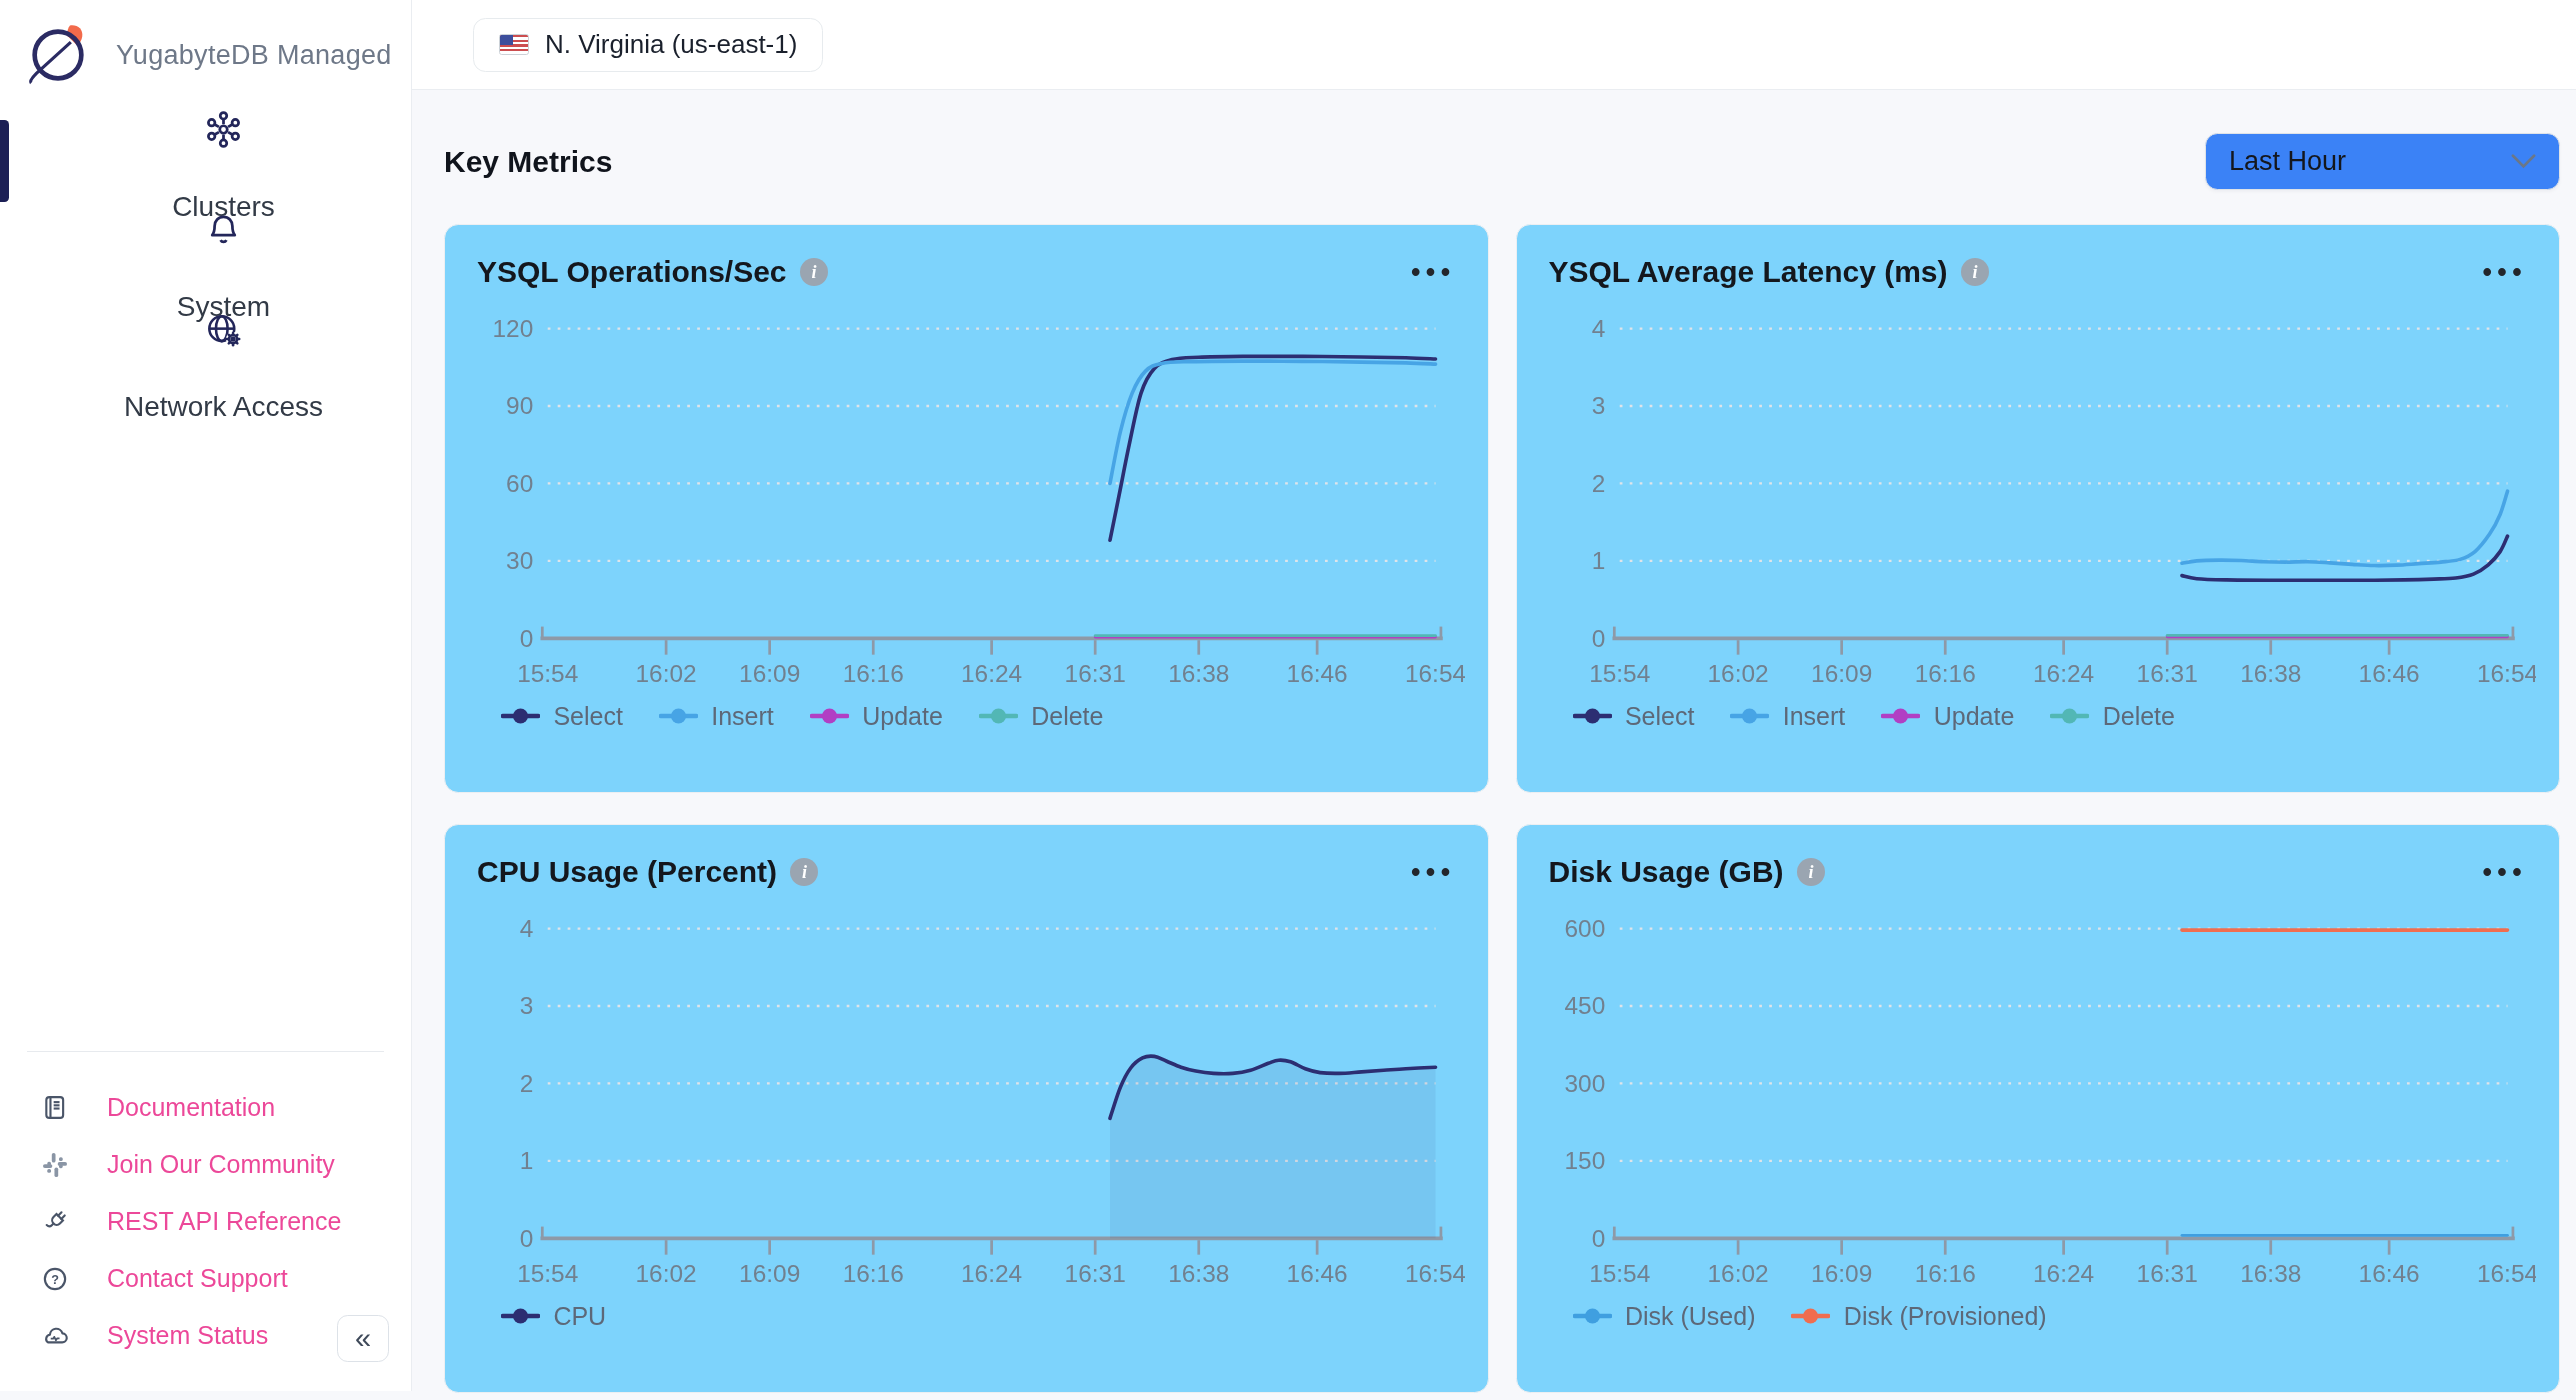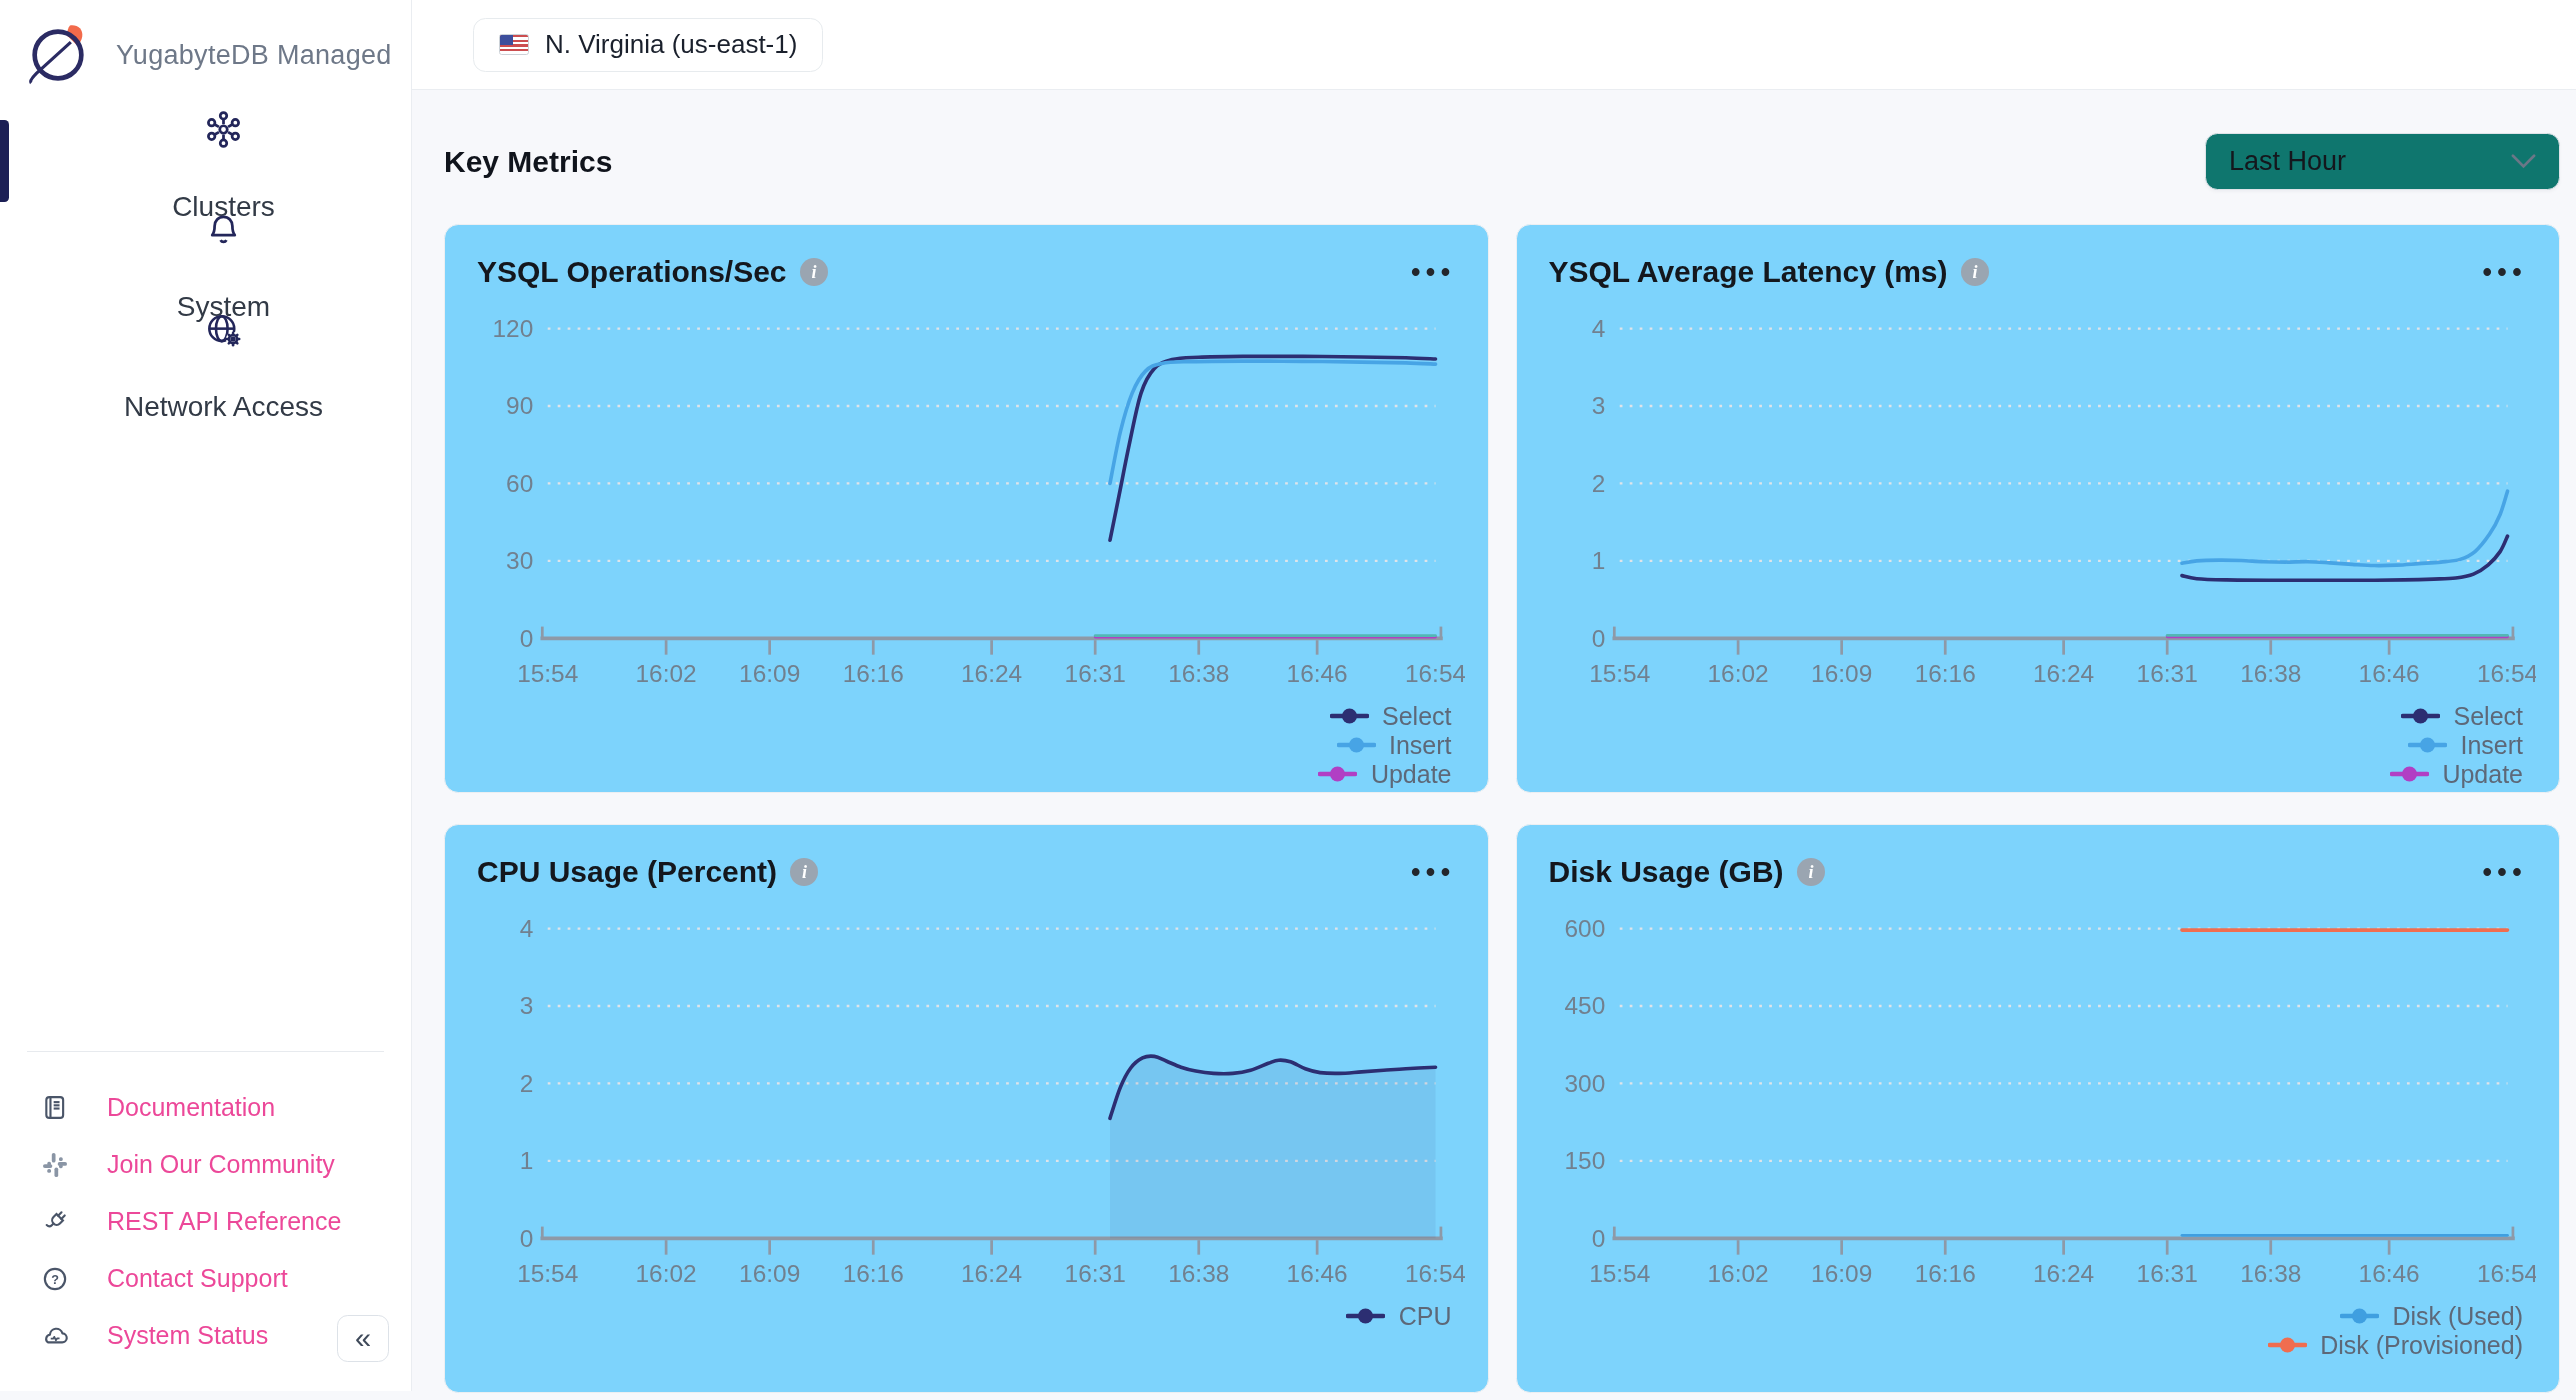--- a/index.html
+++ b/index.html
@@ -32,35 +32,35 @@
     background:#fff; border:1.8px solid #e7ebee; border-radius:12.5px; font-size:26px;
     color:#1a202c; cursor:pointer; }
   .flag { width:30px; height:20.6px; border-radius:2.7px; border:0.9px solid #ccd2d8; position:relative;
     background:repeating-linear-gradient(180deg,#cc4e50 0 2.3px,#fff 2.3px 4.7px); overflow:hidden; }
   .flag::after { content:""; position:absolute; left:0; top:0; width:12.5px; height:10px; background:#3d4e9c; }
 
   .content { padding:43px 16px 0 32px; }
   .metrics-head { display:flex; align-items:center; justify-content:space-between; height:57px; }
   .metrics-title { font-size:30px; font-weight:700; color:#10141c; }
   .select { display:flex; align-items:center; justify-content:space-between; width:355px; height:57px;
-    background:#0f766e; border:1.8px solid #dfe3e8; border-radius:12.5px; padding:0 23px;
+    background:#3b82f6; border:1.8px solid #dfe3e8; border-radius:12.5px; padding:0 23px;
     font-size:27px; color:#14171d; cursor:pointer; box-shadow:0 1.8px 3.6px rgba(20,30,50,.04); }
 
   .grid { margin-top:34px; display:grid; grid-template-columns:1fr 1fr; gap:31px 27px; }
   .card { background:#7dd3fc; border:1.8px solid #eceff2; border-radius:14.3px; height:569px; overflow:hidden; }
   .card-head { display:flex; align-items:center; padding:30px 32px 0 32px; }
   .card-title { font-size:30px; font-weight:700; color:#14171d; }
   .info-icon { width:28px; height:28px; border-radius:50%; background:#9aa5b1; color:#fff;
     font-size:18px; font-weight:700; display:flex; align-items:center; justify-content:center;
     margin-left:13.4px; cursor:pointer; font-style:italic; font-family:"Liberation Serif",serif; }
   .menu-btn { margin-left:auto; background:none; border:none; font-size:27px; font-weight:700;
     letter-spacing:5.4px; color:#23262c; cursor:pointer; line-height:1; }
   .chart { margin:16px 23px 0 23px; }
   .chart svg { display:block; width:100%; }
-  .legend { display:flex; align-items:flex-end; padding-left:56px; margin-top:5.4px;flex-direction:column; }
+  .legend { display:flex; align-items:flex-start; padding-left:56px; margin-top:5.4px; }
   .legend-item { display:inline-flex; align-items:center; gap:13.4px; margin-right:36px;
     font-size:25px; color:#5d6878; cursor:pointer; }
 
   .icon { flex:none; }
   svg text { font-family:"Liberation Sans","DejaVu Sans",sans-serif; }
 </style>
 </head>
 <body>
 
 <aside class="sidebar">

